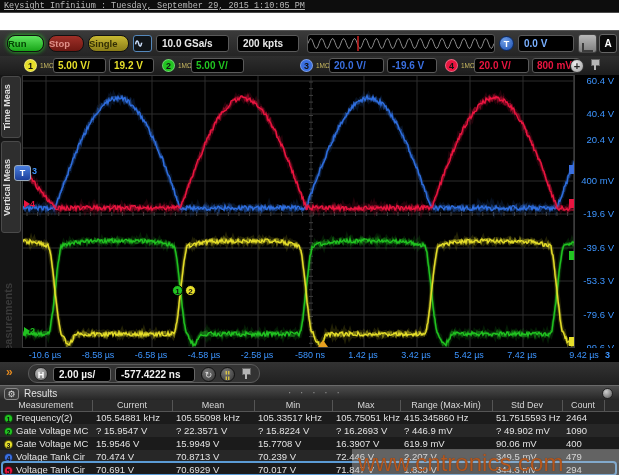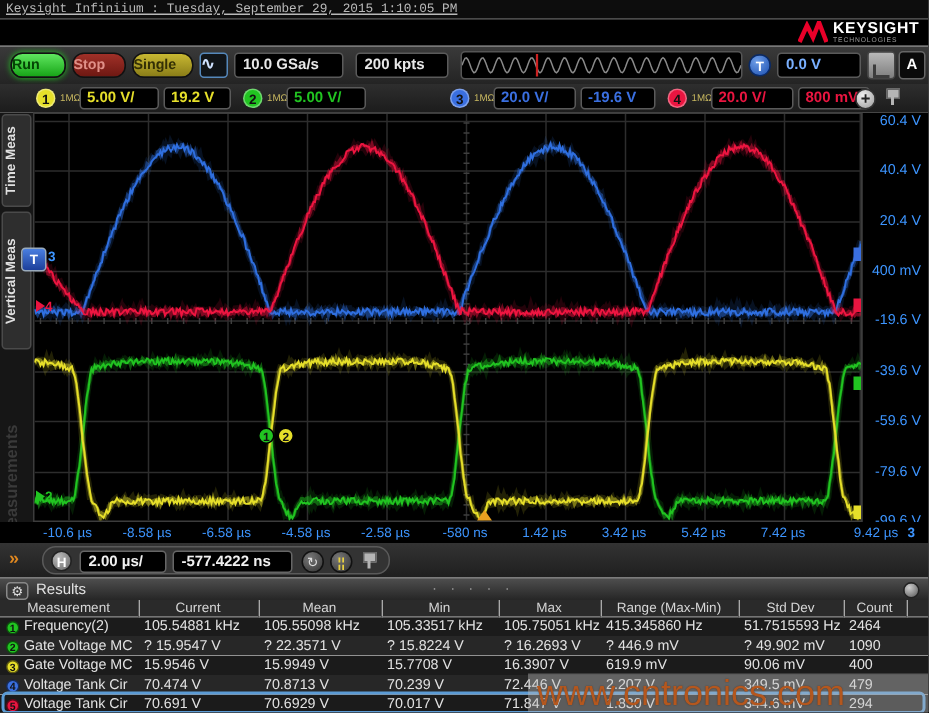--- a/index.html
+++ b/index.html
@@ -141,31 +141,20 @@
   #wm-text { position:absolute; left:358px; top:449px; width:261px; color:#b4571e; font-size:24px;
     z-index:9; text-shadow:0 0 1px rgba(0,0,0,.4); }
 </style>
 </head>
 <body>
 
 <div id="screen">
 
   <div id="titlebar">Keysight Infiniium : Tuesday, September 29, 2015 1:10:05 PM</div>
 
-  <div id="logobar">
-    <div id="logo">
-      <svg width="20" height="16" viewBox="0 0 20 16">
-        <polyline points="1,14 6,3 10,11 14,1 19,14" fill="none" stroke="#e90029" stroke-width="3"></polyline>
-      </svg>
-      <div id="logo-text">
-        <div id="logo-k">KEYSIGHT</div>
-        <div id="logo-t">TECHNOLOGIES</div>
-      </div>
-    </div>
-  </div>
 
   <div id="toolbar">
     <div class="tbtn" id="btn-run">Run</div>
     <div class="tbtn" id="btn-stop">Stop</div>
     <div class="tbtn" id="btn-single">Single</div>
     <div class="tbtn" id="btn-wave">∿</div>
     <div class="tfield" id="f-srate">10.0 GSa/s</div>
     <div class="tfield" id="f-mem">200 kpts</div>
     <div id="overview">
       <svg id="ov-svg" width="186" height="17">
@@ -346,25 +335,25 @@
       <div class="edgemkr" style="background: rgb(58, 111, 224); top: 89px;"></div>
       <div class="edgemkr" style="background: rgb(234, 21, 64); top: 123px;"></div>
       <div class="edgemkr" style="background: rgb(33, 196, 33); top: 175px;"></div>
       <div class="edgemkr" style="background: rgb(230, 223, 42); top: 261px;"></div>
       <div id="htri" style="left: 295px;"></div>
     </div>
 
   <div id="yaxis">
       <div class="ylab" style="top: 0px;">60.4 V</div>
       <div class="ylab" style="top: 33px;">40.4 V</div>
-      <div class="ylab" style="top: 67px; padding-left: 8px;">20.4 V</div>
+      <div class="ylab" style="top: 59px; padding-left: 8px;">20.4 V</div>
       <div class="ylab" style="top: 100px;">400 mV</div>
       <div class="ylab" style="top: 133px;">-19.6 V</div>
       <div class="ylab" style="top: 167px;">-39.6 V</div>
-      <div class="ylab" style="top: 200px;">-59.6 V</div>
+      <div class="ylab" style="top: 200px;">-53.3 V</div>
       <div class="ylab" style="top: 234px;">-79.6 V</div>
       <div class="ylab" style="top: 267px;">-99.6 V</div>
     </div>
   <div id="xaxis">
     <span id="xextra">3</span>
   <div class="xlab" style="left: 45px;">-10.6 µs</div>
       <div class="xlab" style="left: 98px;">-8.58 µs</div>
       <div class="xlab" style="left: 151px;">-6.58 µs</div>
       <div class="xlab" style="left: 204px;">-4.58 µs</div>
       <div class="xlab" style="left: 257px;">-2.58 µs</div>

